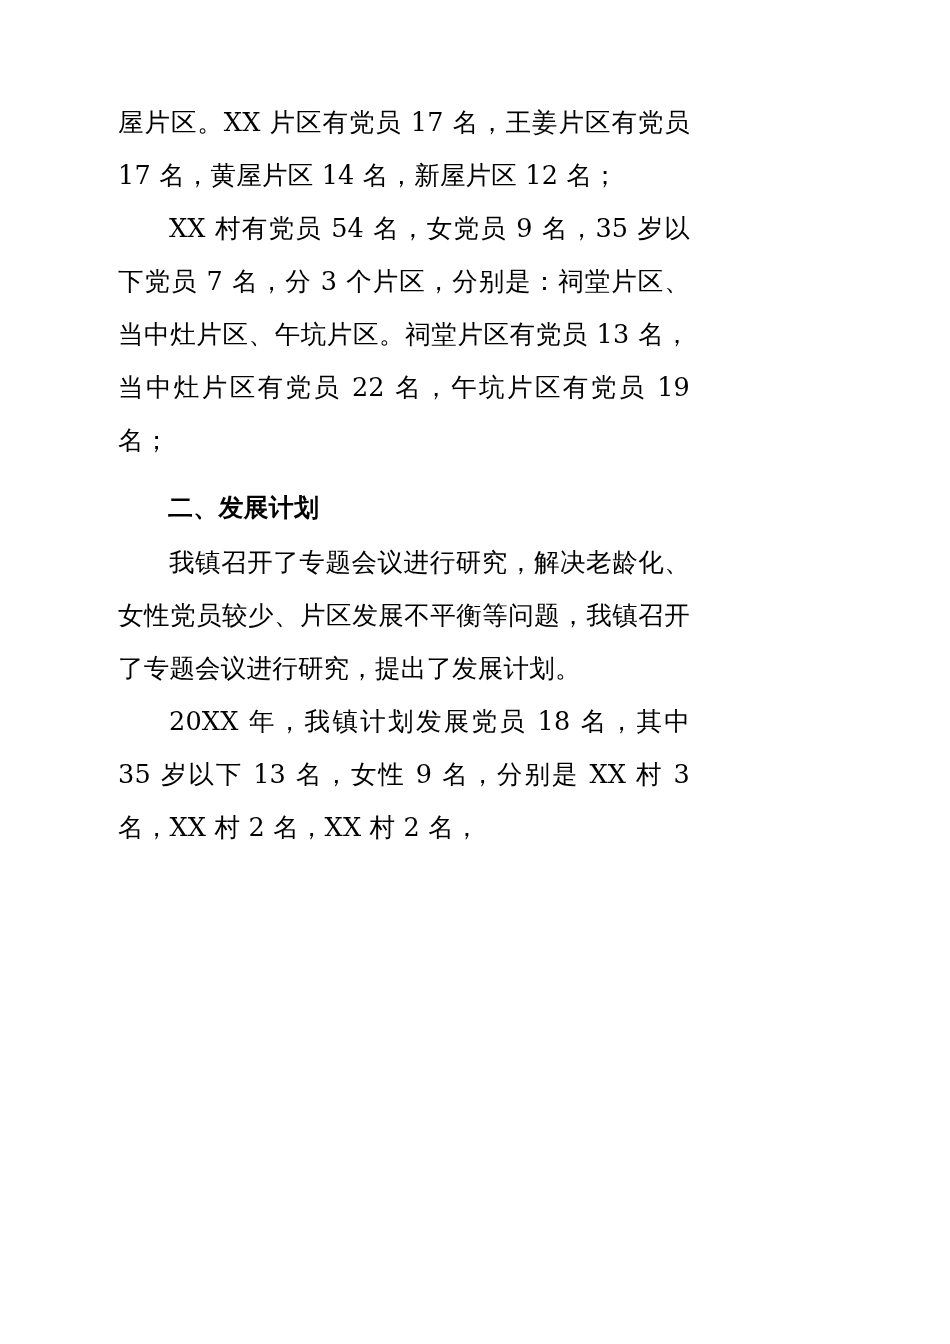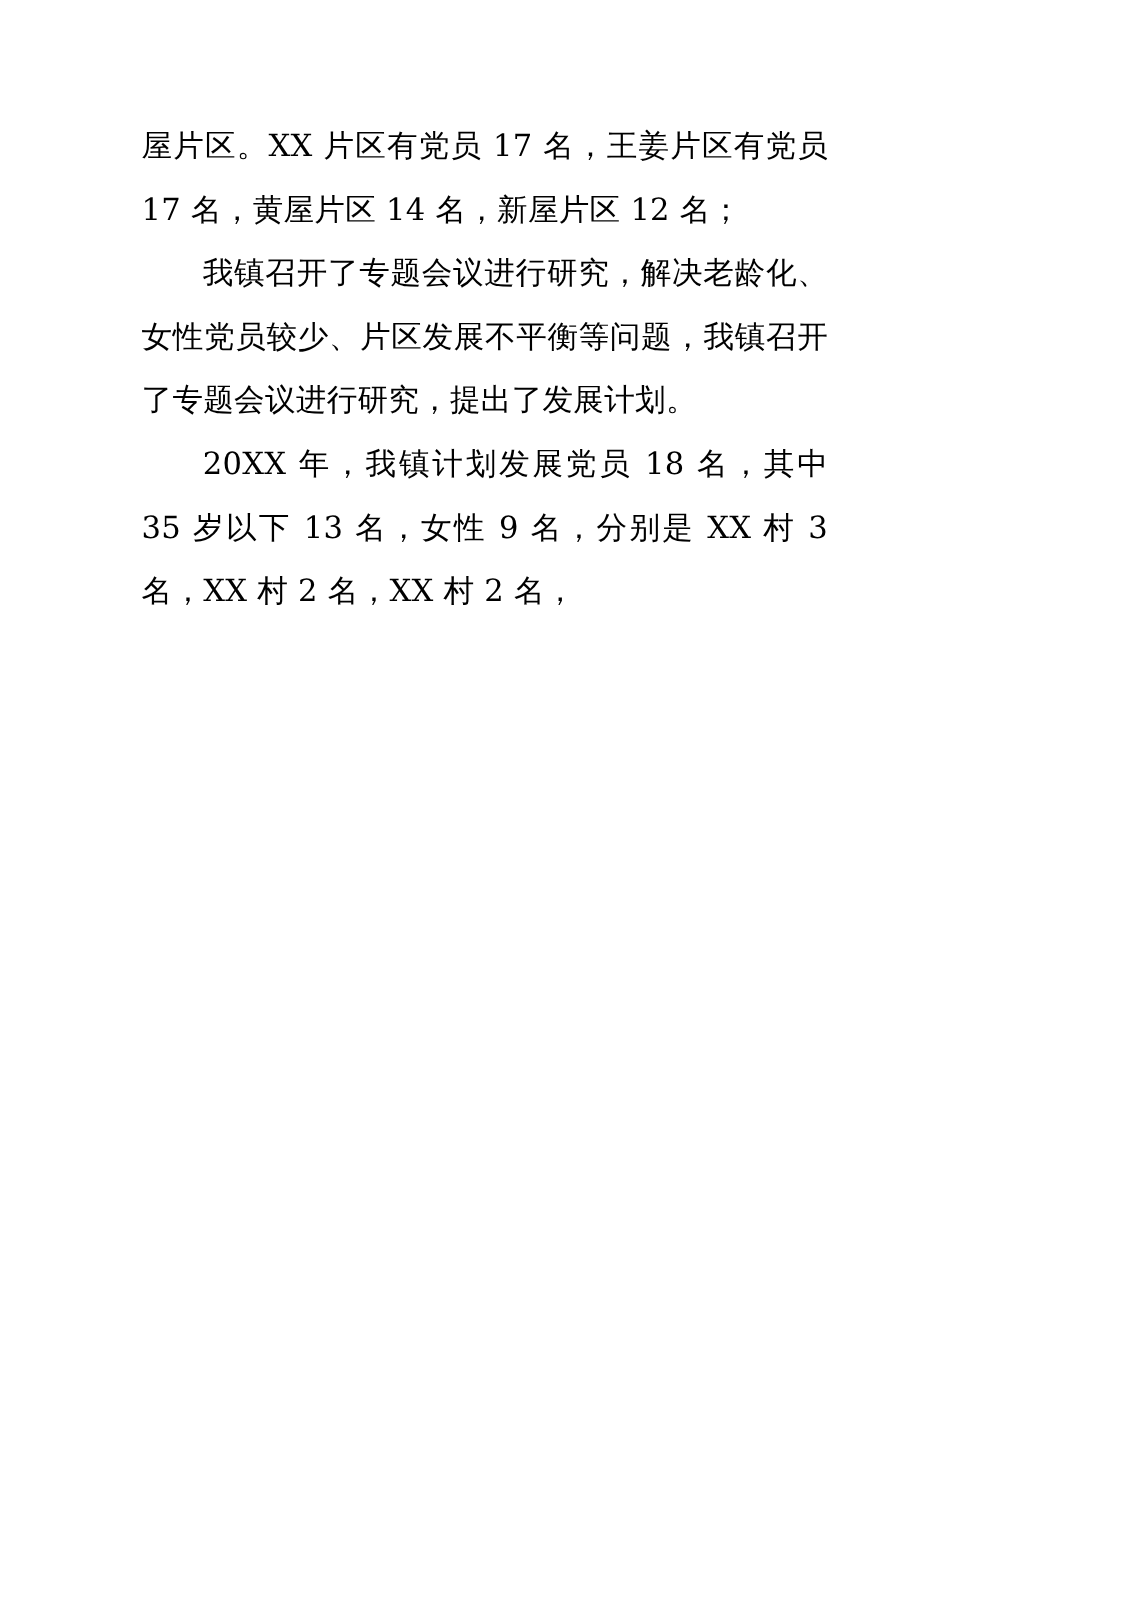--- a/index.html
+++ b/index.html
@@ -51,22 +51,24 @@
 </style>
 </head>
 <body>
 
 <div class="page">
   <div class="doc-body">
 
     <p class="para-noindent">屋片区。XX 片区有党员 17 名，王姜片区有党员 17 名，黄屋片区 14 名，新屋片区 12 名；</p>
 
 
+    <p class="para">XX 村有党员 54 名，女党员 9 名，35 岁以下党员 7 名，分 3 个片区，分别是：祠堂片区、当中灶片区、午坑片区。祠堂片区有党员 13 名，当中灶片区有党员 22 名，午坑片区有党员 19 名；</p>
 
 
 
+    <p class="heading">二、发展计划</p>
 
     <p class="para">我镇召开了专题会议进行研究，解决老龄化、女性党员较少、片区发展不平衡等问题，我镇召开了专题会议进行研究，提出了发展计划。</p>
 
     <p class="para">20XX 年，我镇计划发展党员 18 名，其中 35 岁以下 13 名，女性 9 名，分别是 XX 村 3 名，XX 村 2 名，XX 村 2 名，</p>
 
   </div>
 </div>
 
 </body></html>

